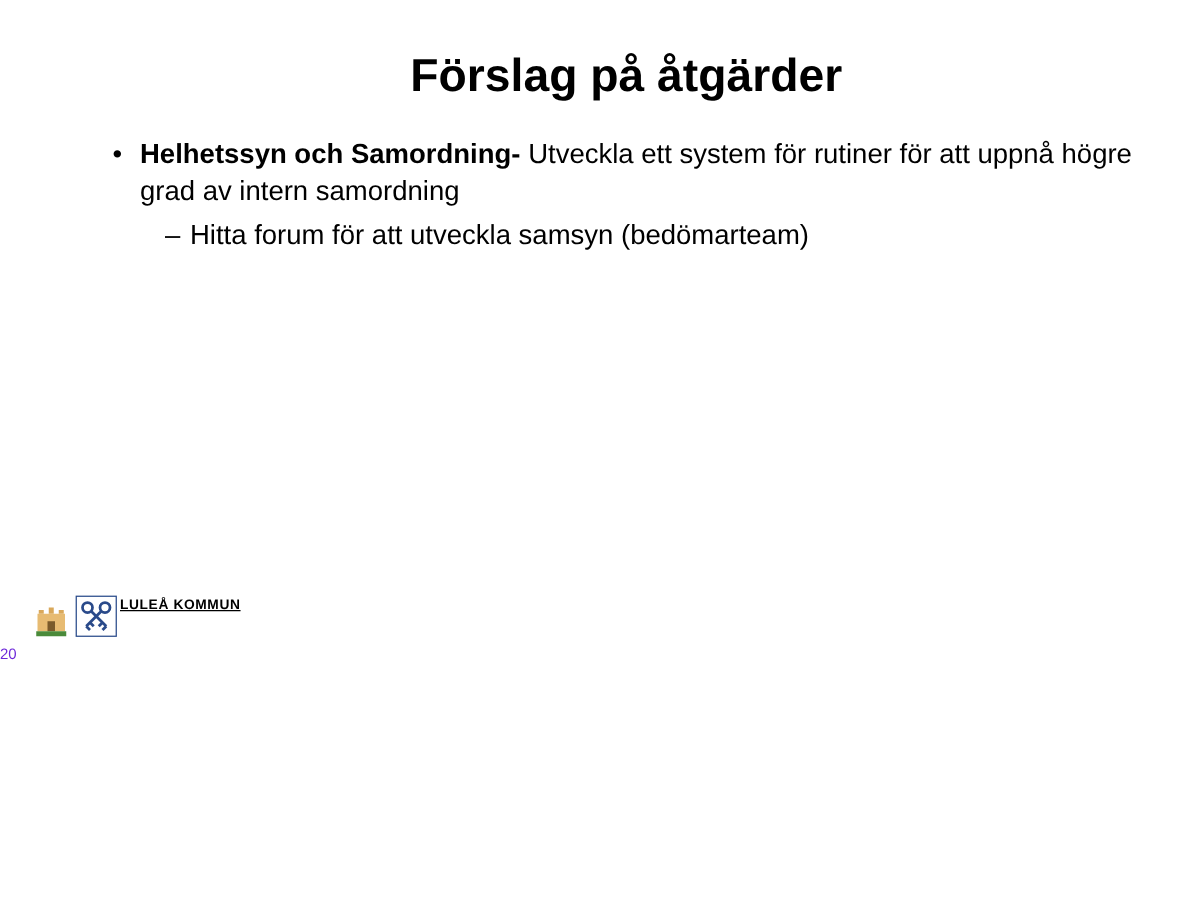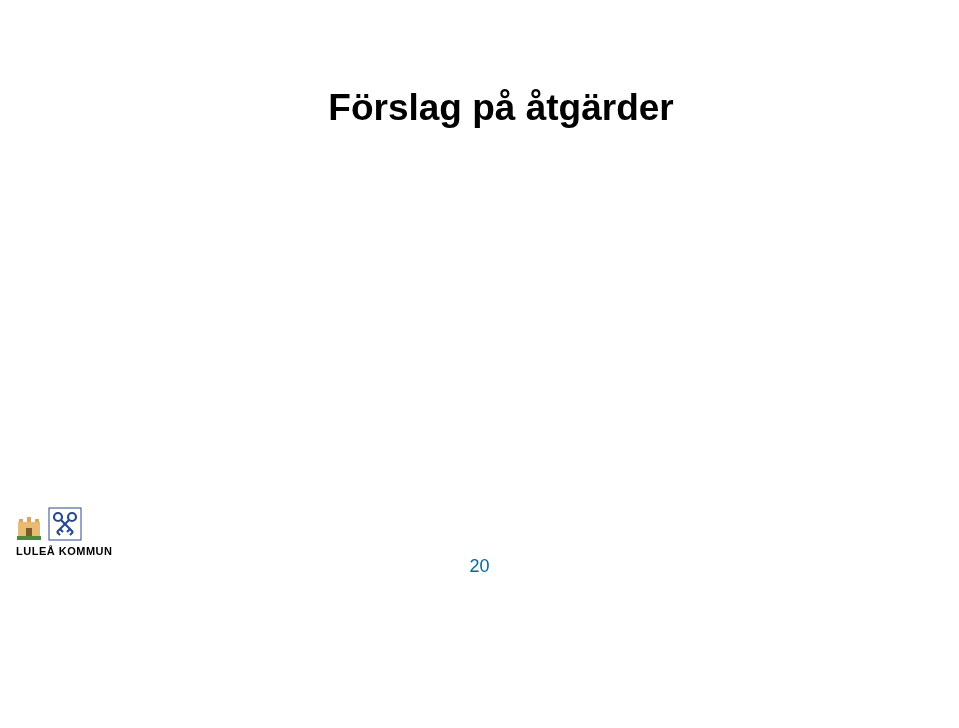--- a/index.html
+++ b/index.html
@@ -12,21 +12,20 @@
     color: #000000;
     position: relative;
     overflow: hidden;
   }
   .slide {
     box-sizing: border-box;
     width: 959px;
     height: 536px;
     padding: 40px 47px 60px 90px;
     position: relative;
-    margin-top: 47px;
   }
   .title {
     font-size: 37px;
     font-weight: bold;
     text-align: center;
     margin: 0 0 26px 0;
   }
   ul.main {
     list-style: none;
     padding: 0;
@@ -63,32 +62,32 @@
     left: 0;
     top: 0;
   }
   .b { font-weight: bold; }
   .i { font-style: italic; }
   .page-number {
     position: absolute;
     bottom: 6px;
     left: 0;
     width: 100%;
-    text-align: center;
-    font-size: 18px;
-    color: #0369a1;
+    font-size: 12px;
+    color: #6d28d9;
   }
   .logo {
     position: absolute;
-    left: 16px;
+    left: 28px;
     bottom: 26px;
     display: flex;
-    flex-direction: column;
+    flex-direction: row;
     align-items: flex-start;
     gap: 2px;
+    text-decoration: underline;
   }
   .logo-row {
     display: flex;
     flex-direction: row;
     align-items: flex-end;
     gap: 6px;
   }
   .logo-text {
     font-size: 11px;
     font-weight: bold;
@@ -99,20 +98,26 @@
 </style>
 </head>
 <body>
 
 <div class="slide">
 
   <h1 class="title">Förslag på åtgärder</h1>
 
   <ul class="main">
 
+    <li>
+      <span class="b">Helhetssyn och Samordning-</span><span> Utveckla ett system för rutiner för att uppnå högre grad av intern samordning</span>
+      <ul class="sub">
+        <li>Hitta forum för att utveckla samsyn (bedömarteam)</li>
+      </ul>
+    </li>
 
 
 
   </ul>
 
   <div class="logo">
     <div class="logo-row">
       <svg width="26" height="30" viewBox="0 0 26 30">
         <rect x="3" y="8" width="4" height="3" fill="#d9a85a"></rect>
         <rect x="11" y="6" width="4" height="5" fill="#d9a85a"></rect>

